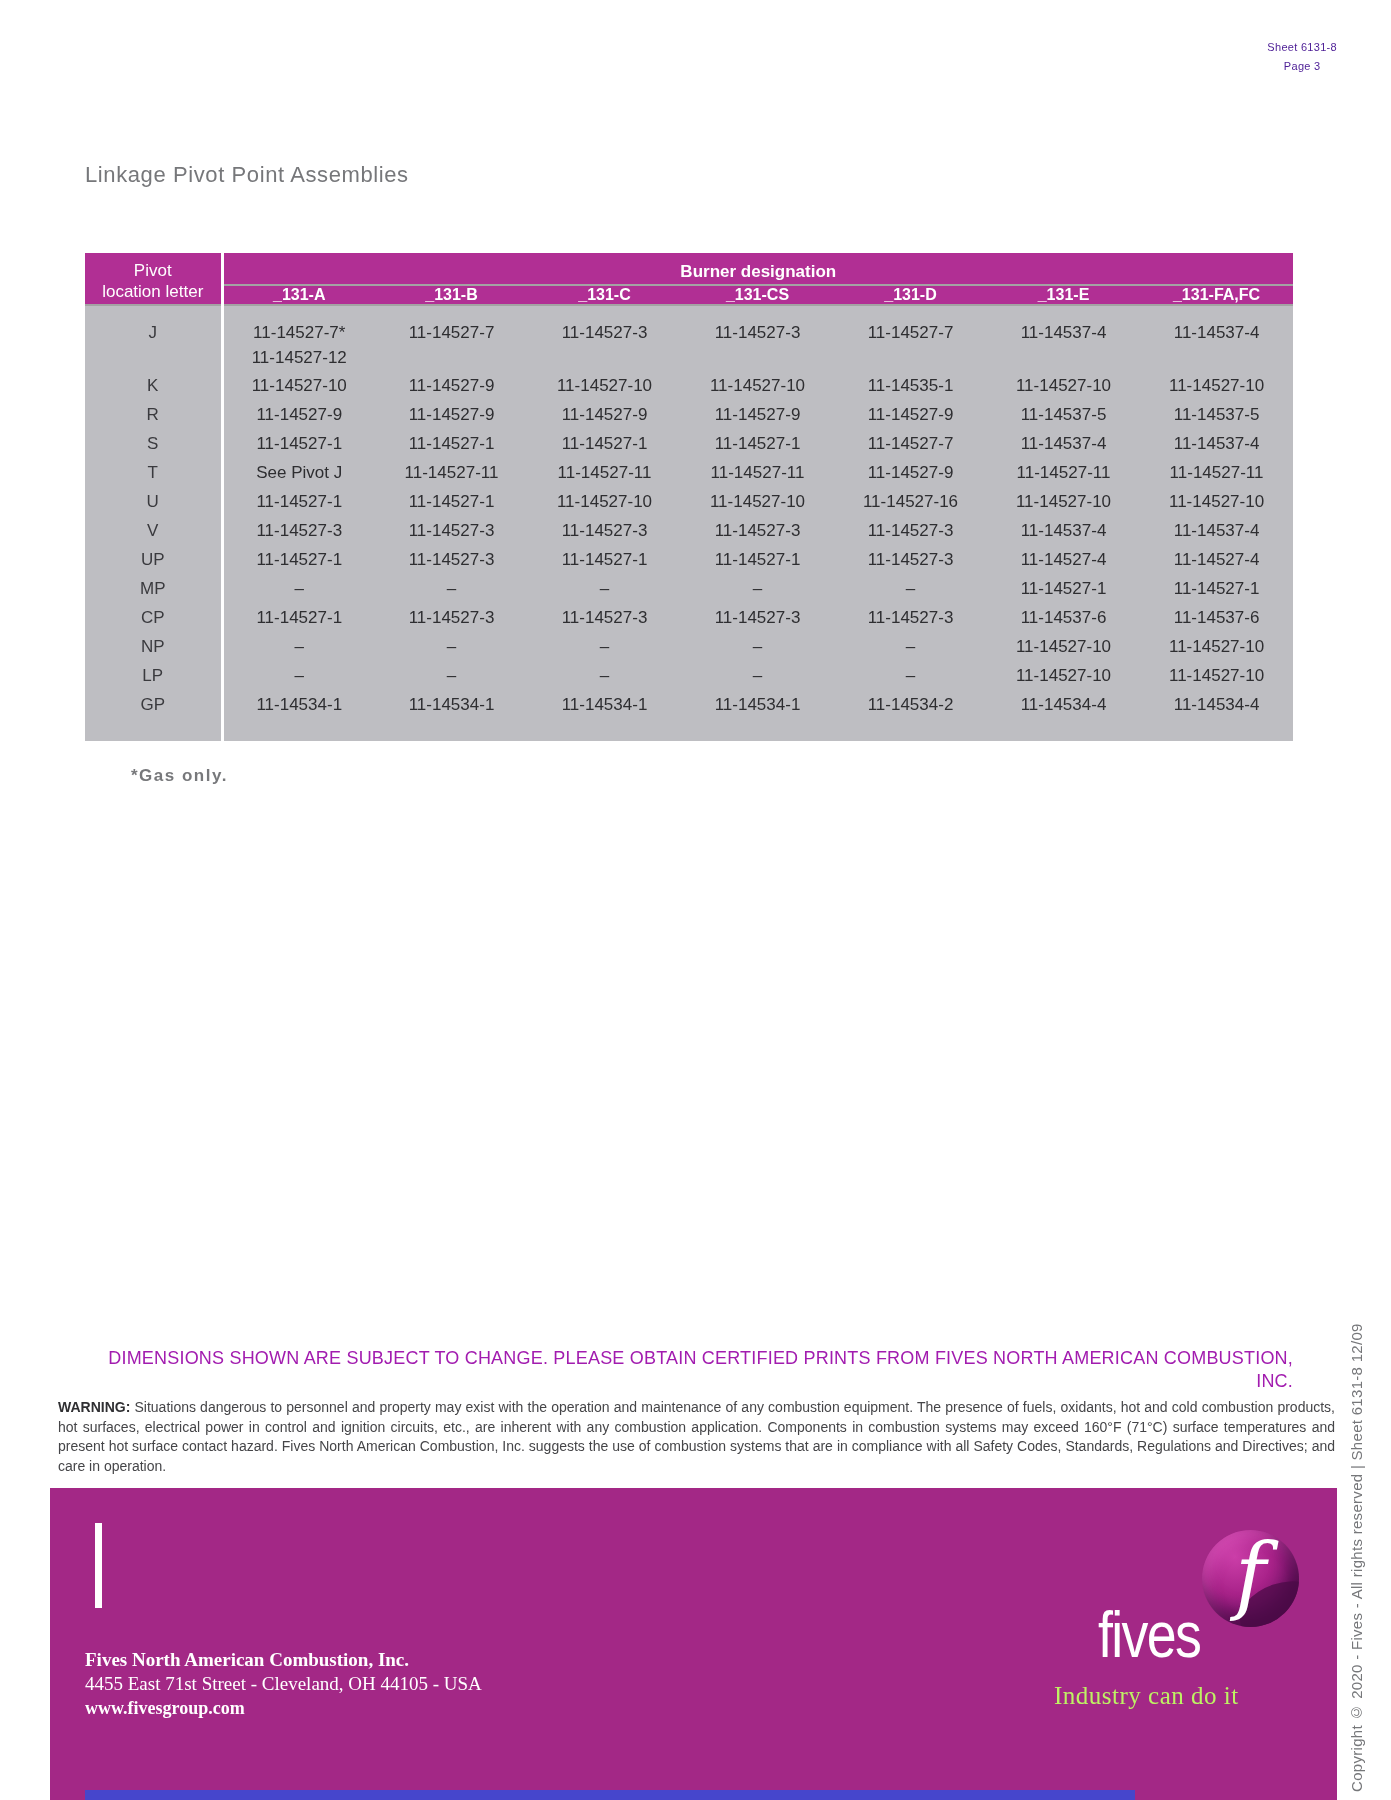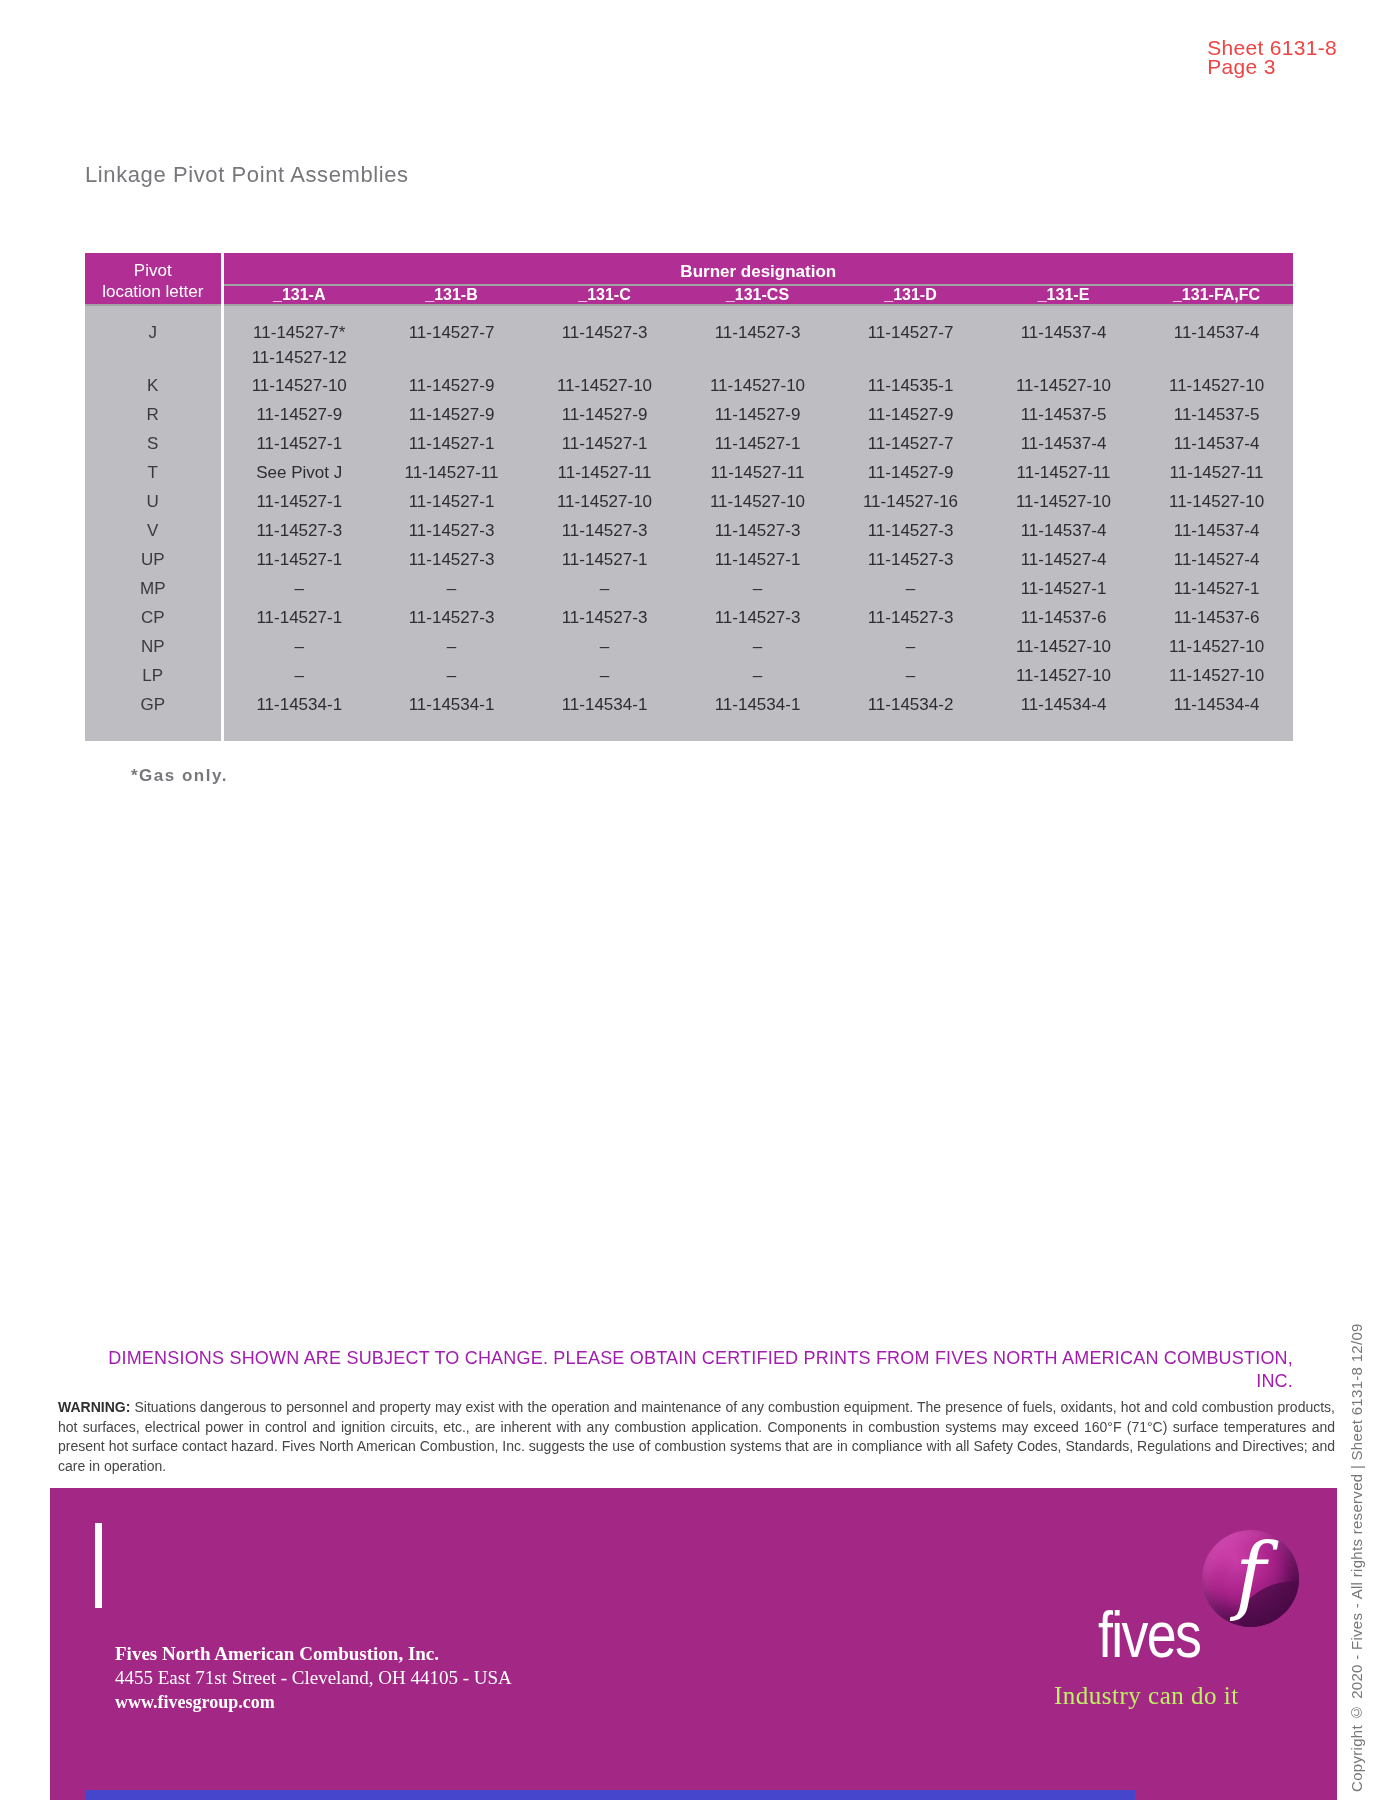--- a/index.html
+++ b/index.html
@@ -4,22 +4,22 @@
 <style>
   * { margin:0; padding:0; box-sizing:border-box; }
   html,body { background:#ffffff; }
   .page {
     position:relative; width:1391px; height:1800px; overflow:hidden;
     background:#ffffff; font-family:"Liberation Sans", sans-serif;
   }
 
   
   .sheet-info {
-    position:absolute; top:38px; right:54px; text-align:left;
-    color:#ef4444; font-size:21px; line-height:19px; letter-spacing:0.3px;
+    position:absolute; top:38px; right:54px; text-align:center;
+    color:#4c1d95; font-size:11px; line-height:19px; letter-spacing:0.3px;
   }
 
   
   .title {
     position:absolute; top:162px; left:85px; width:1208px; text-align:left;
     color:#76777a; font-size:22px; font-weight:normal; letter-spacing:0.6px;
   }
 
   
   .pivot-table {
@@ -67,21 +67,21 @@
 
   
   .footer {
     position:absolute; left:50px; top:1488px; width:1287px; height:312px;
     background:var(--footer-magenta,#a32886); color:#ffffff;
   }
   .accent-bar { position:absolute; left:45px; top:35px; width:7px; height:85px; background:#ffffff; }
   .contact { position:absolute; left:78px; top:36px; }
   .contact-label { font-size:21px; font-weight:bold; letter-spacing:0.5px; line-height:27px; font-family:"Liberation Sans",sans-serif; }
   .contact .email, .contact .phone { font-family:"Liberation Serif", serif; font-size:19px; line-height:26px; }
-  .company-block { position:absolute; left:35px; top:154px; font-family:"Liberation Serif", serif;margin-left:30px; }
+  .company-block { position:absolute; left:35px; top:160px; font-family:"Liberation Serif", serif; }
   .company-block .company { font-weight:bold; font-size:19px; line-height:24px; }
   .company-block .address { font-size:19px; line-height:24px; }
   .company-block .website { font-weight:bold; font-size:18px; line-height:24px; }
 
   .sphere {
     position:absolute; left:1152px; top:42px; width:97px; height:97px; border-radius:50%;
     background:radial-gradient(circle at 34% 28%, #cb3ea8 0%, #a82289 40%, #7c1570 68%, #560d51 100%);
     box-shadow:inset -8px -12px 18px rgba(40,0,40,0.55), inset 6px 8px 14px rgba(255,120,220,0.35);
     overflow:hidden;
   }

